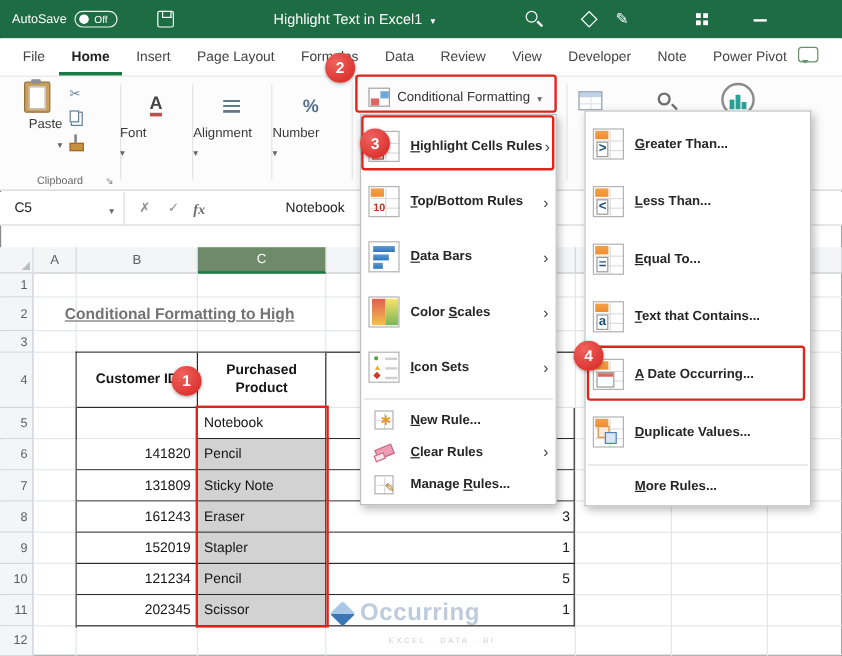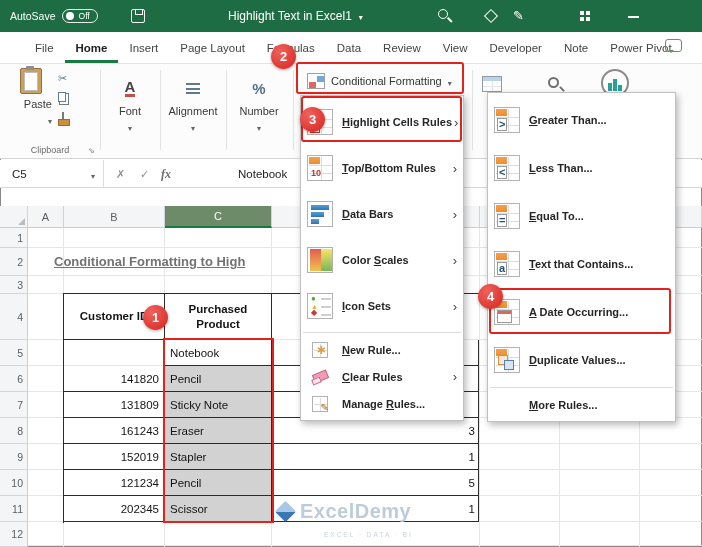--- a/index.html
+++ b/index.html
@@ -22,21 +22,21 @@
   .gem{position:absolute;left:486px;top:11px;width:10px;height:10px;border:1.5px solid #fff;transform:rotate(45deg)}
   .pen{position:absolute;left:513px;top:8px;font-size:13px;color:#fff}
   .pen::after{content:"✎"}
   .apps{position:absolute;left:580px;top:11px;width:10px;height:10px;
         background-image:linear-gradient(#fff,#fff),linear-gradient(#fff,#fff),linear-gradient(#fff,#fff),linear-gradient(#fff,#fff);
         background-size:4px 4px;background-position:0 0,6px 0,0 6px,6px 6px;background-repeat:no-repeat}
   .minbtn{position:absolute;left:628px;top:16px;width:11px;height:2px;background:#fff}
 
   
   .tabsbar{position:absolute;left:0;top:32px;right:0;height:32px;background:#fff;border-bottom:1px solid #e4e4e4;
-           display:flex;align-items:stretch;padding-left:24px}
+           display:flex;align-items:stretch;padding-left:8px}
   .tab{display:flex;align-items:center;padding:0 11px;font-size:11.5px;color:#444;white-space:nowrap}
   .tab.active{font-weight:700;color:#222;box-shadow:inset 0 -3px 0 #1a7a44}
   .comment-ic{position:absolute;right:20px;top:39px;width:17px;height:13px;border:1.5px solid #6a8f6a;border-radius:3px}
   .comment-ic::after{content:"";position:absolute;left:2px;bottom:-5px;border:3px solid transparent;border-top-color:#6a8f6a}
 
   
   .ribbon{position:absolute;left:0;top:64px;right:0;height:95px;background:#fcfcfc;border-bottom:1px solid #d5d5d5}
   .gdiv{position:absolute;top:6px;height:80px;width:1px;background:#e3e3e3}
   .paste-btn{position:absolute;left:10px;top:4px;width:42px;height:80px;text-align:right}
   .clip-ic{margin:0 auto;width:22px;height:26px;position:relative;background:#c9a05e;border:1px solid #97703a;border-radius:2px}
@@ -47,21 +47,21 @@
   .cut-icon{position:absolute;left:58px;top:8px;color:#5f7d95;font-size:11px}
   .cut-icon::after{content:"✂"}
   .copy-icon{position:absolute;left:58px;top:28px;width:8px;height:10px;background:#fff;border:1px solid #5f7d95;
              box-shadow:2px 2px 0 0 #fff,2px 2px 0 1px #5f7d95}
   .painter-icon{position:absolute;left:58px;top:48px;width:10px;height:12px}
   .painter-icon::before{content:"";position:absolute;left:4px;top:0;width:2px;height:7px;background:#7a7a7a}
   .painter-icon::after{content:"";position:absolute;left:0;top:7px;width:10px;height:5px;background:#c98f3f;border:1px solid #9a6c2a}
   .grp-label{position:absolute;left:0;width:100px;bottom:3px;text-align:center;font-size:9px;color:#6a6a6a}
   .launcher{position:absolute;left:88px;bottom:3px;font-size:8px;color:#777}
   .launcher::after{content:"⇘"}
-  .cgroup{position:absolute;top:8px;width:60px;text-align:center;color:#3a3a3a}
+  .cgroup{position:absolute;top:8px;width:60px;text-align:left;color:#3a3a3a}
   .cg-icon{height:32px;display:flex;align-items:center;justify-content:center}
   .font-a{font-size:15px;font-weight:700;color:#454545;border-bottom:3px solid #c0504d;line-height:15px}
   .font-a::after{content:"A"}
   .align-lines{width:14px;height:11px;background:repeating-linear-gradient(#64788c 0 2px,transparent 2px 4.5px)}
   .pct{font-size:15px;font-weight:700;color:#54708c}
   .pct::after{content:"%"}
   .cg-label{font-size:11px;margin-top:1px}
   .cf-btn{position:absolute;left:302px;top:4px;height:26px;display:flex;align-items:center;gap:6px;padding:0 5px}
   .cf-ic{width:18px;height:16px;background:#fff;border:1px solid #a0a0a0;
          background-image:linear-gradient(#e06666,#e06666),linear-gradient(#6fa8dc,#6fa8dc);
@@ -337,21 +337,21 @@
   <div class="tcell numc" style="left:64px;top:470px;width:101px;height:26px">121234</div>
   <div class="tcell txtc sel" style="left:165px;top:470px;width:107px;height:26px">Pencil</div>
   <div class="tcell qtyc" style="left:272px;top:470px;width:207px;height:26px">5</div>
 
   <div class="tcell numc" style="left:64px;top:496px;width:101px;height:26px">202345</div>
   <div class="tcell txtc sel" style="left:165px;top:496px;width:107px;height:26px">Scissor</div>
   <div class="tcell qtyc" style="left:272px;top:496px;width:207px;height:26px">1</div>
 
   <div class="wm">
     <span class="wm-diamond"></span>
-    <span class="wm-text">ExcelDemy</span>
+    <span class="wm-text">Occurring</span>
   </div>
   <div class="wm-tag">EXCEL · DATA · BI</div>
 
   <div class="menu">
     <div class="menu-item mi-big has-sub">
       <span class="mni cellgrid sym ic-hcr"></span>
       <span class="mi-label"><u>H</u>ighlight Cells Rules</span>
     </div>
     <div class="menu-item mi-big has-sub">
       <span class="mni cellgrid ic-top10"></span>

